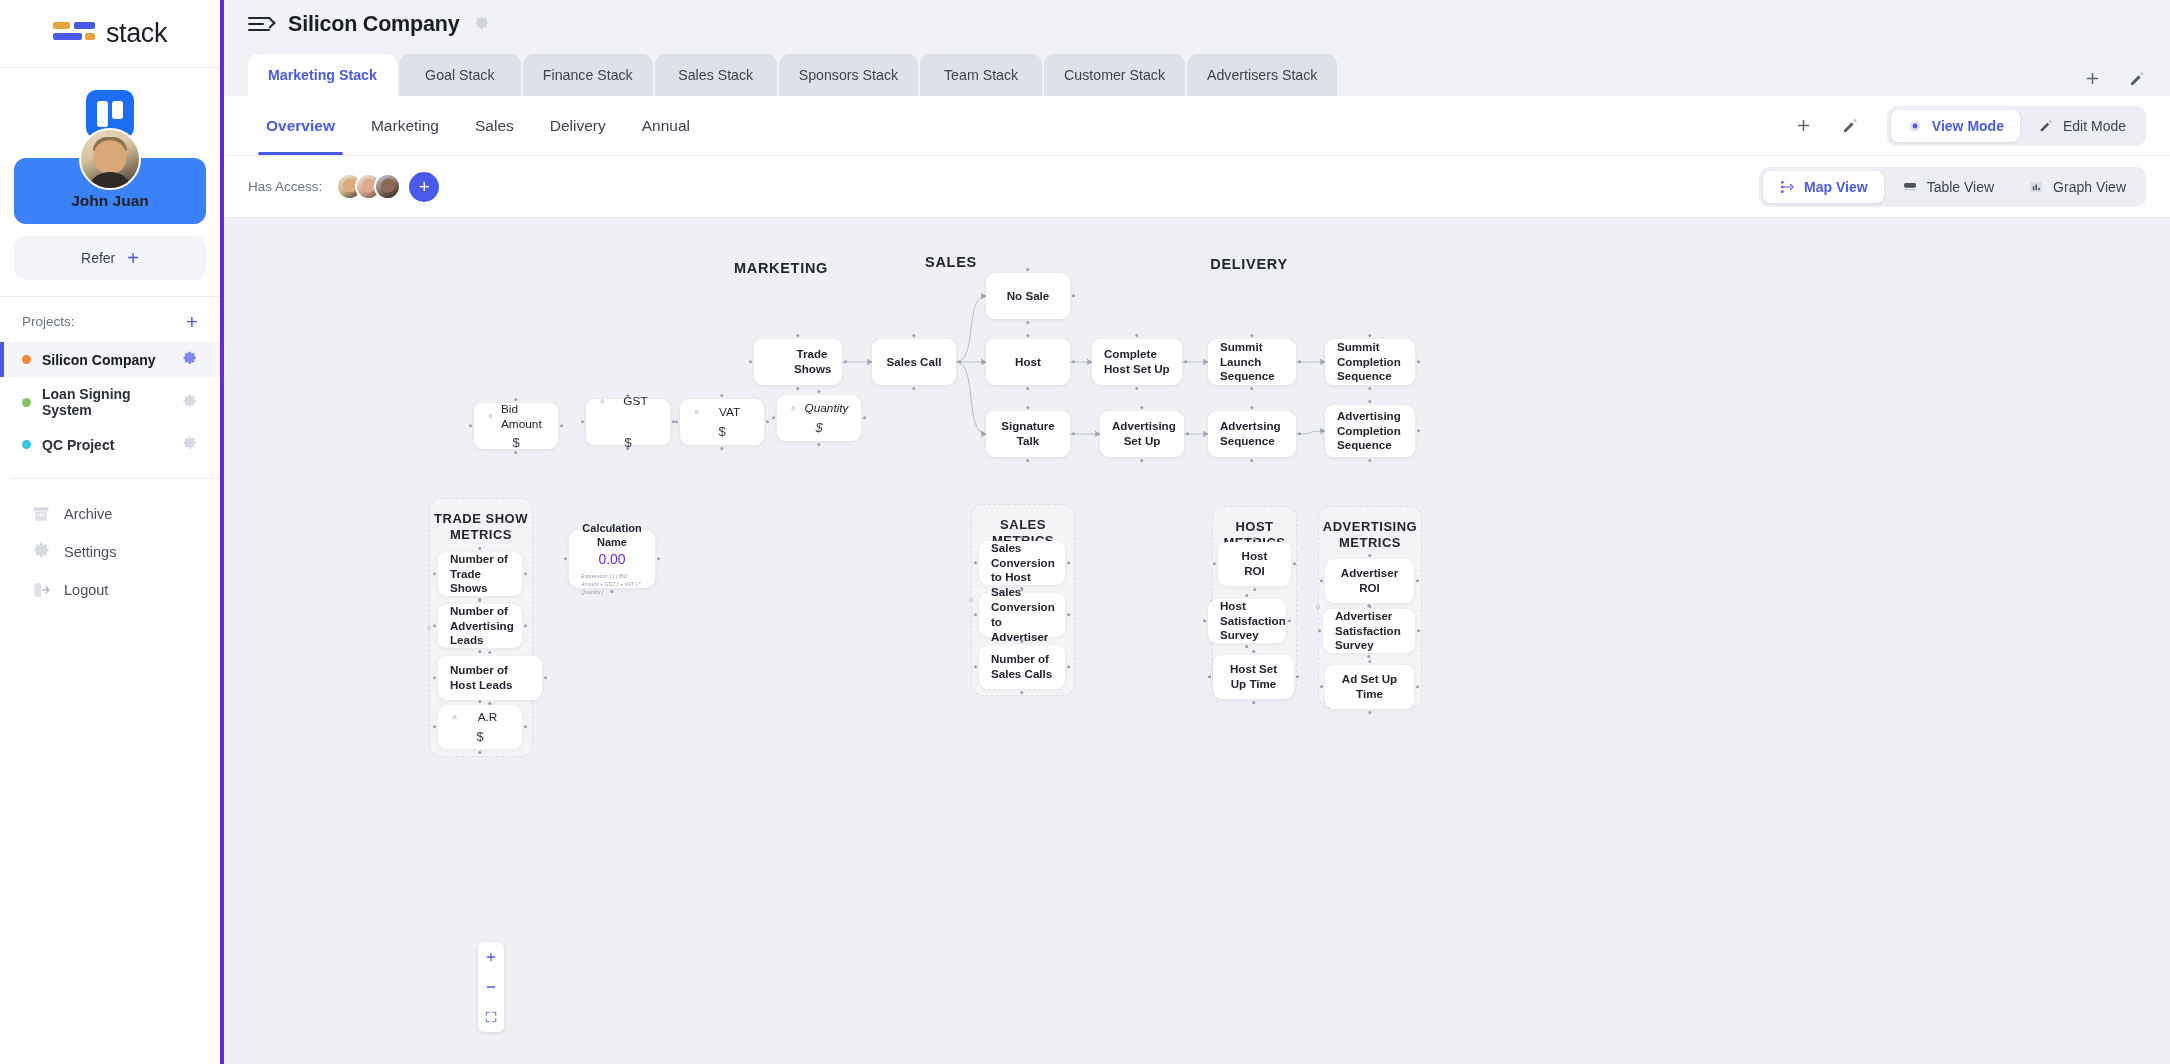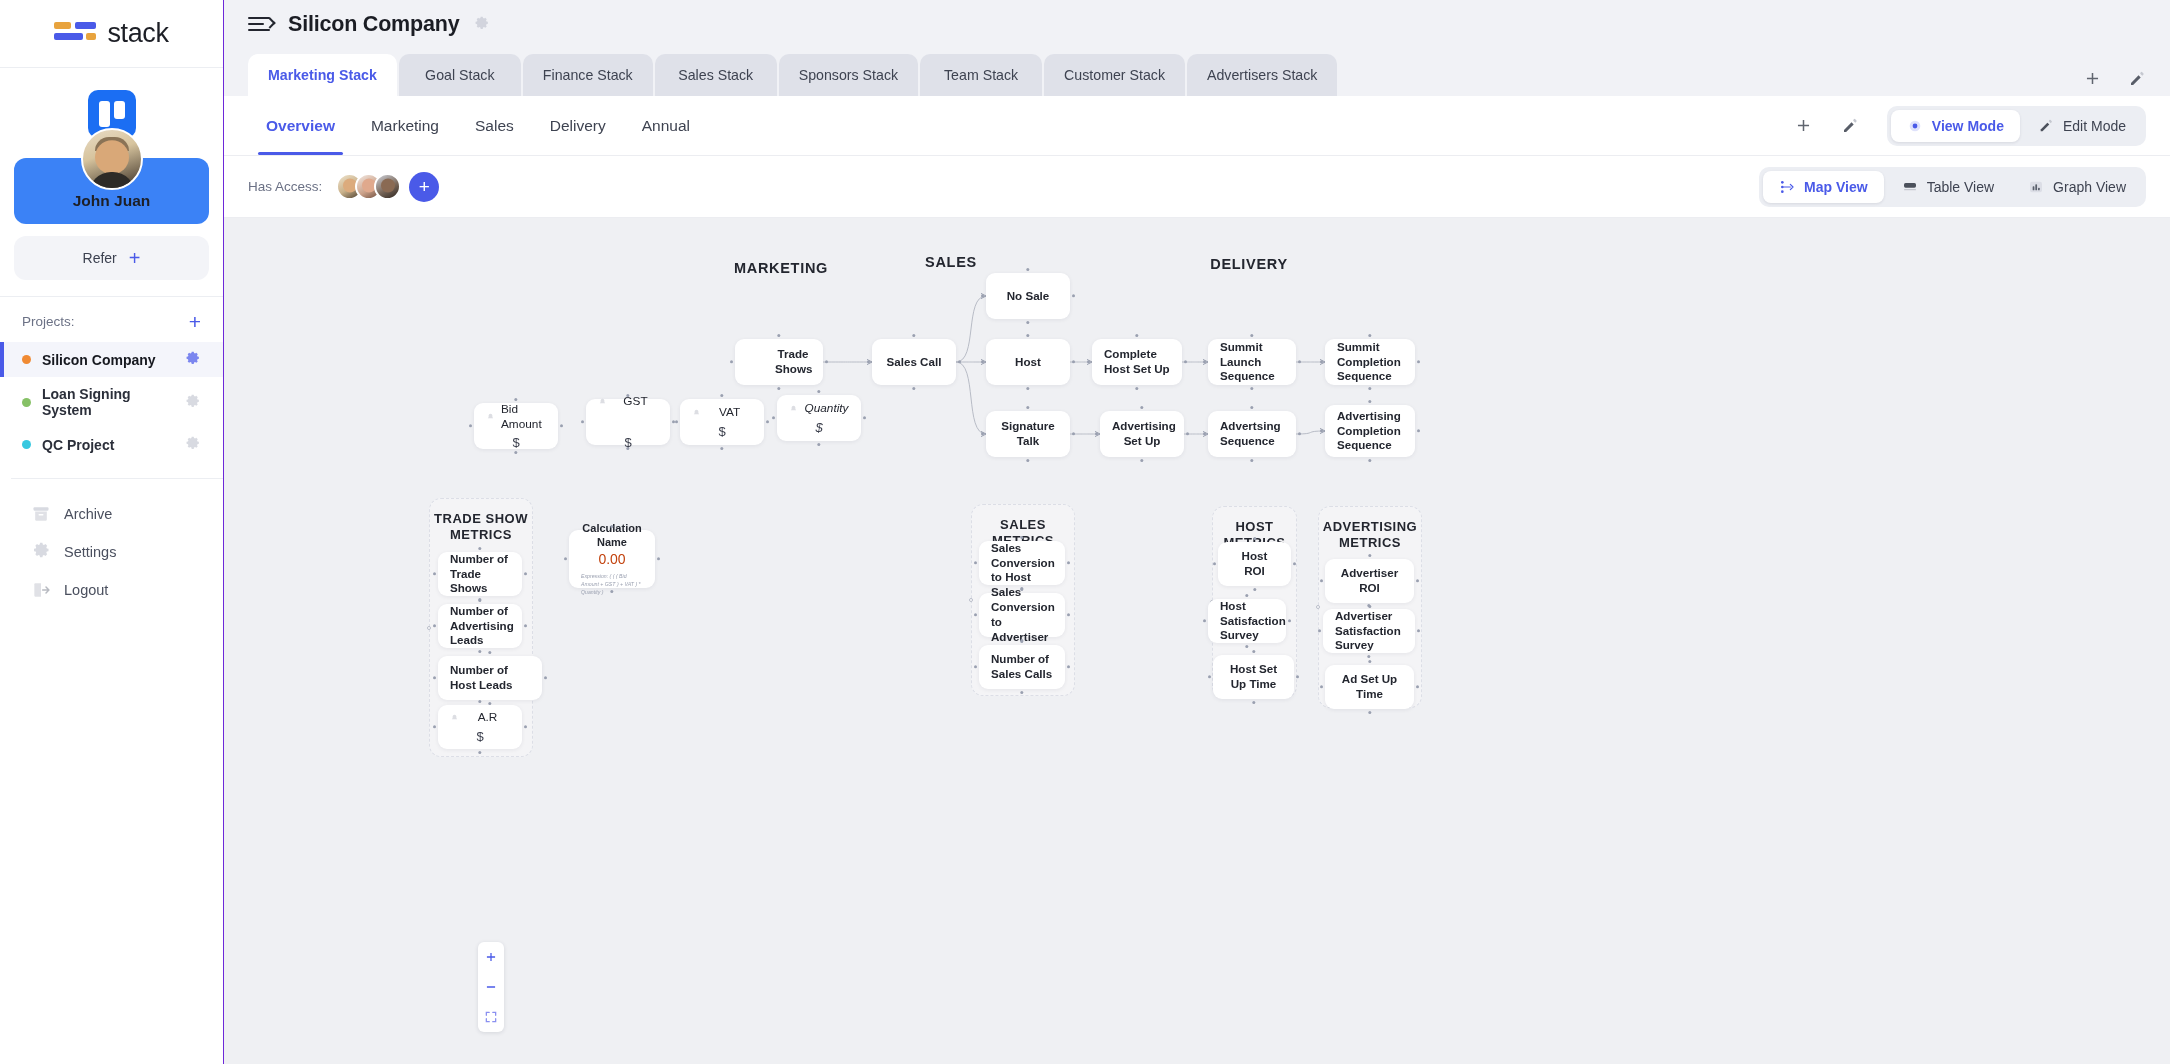--- a/index.html
+++ b/index.html
@@ -2,21 +2,21 @@
 <html><head>
 <meta charset="utf-8">
 <title>Stack — Silicon Company</title>
 <style>
   *{box-sizing:border-box;margin:0;padding:0;}
   html,body{width:2170px;height:1064px;overflow:hidden;}
   body{font-family:"Liberation Sans","DejaVu Sans",sans-serif;background:#ffffff;color:#2b2f3a;}
   .app{display:flex;width:2170px;height:1064px;}
 
   
-  .sidebar{width:224px;min-width:224px;height:1064px;background:#fff;border-right:1px solid #6d28d9;
+  .sidebar{width:224px;min-width:224px;height:1064px;background:#fff;border-right:4px solid #6d28d9;
            display:flex;flex-direction:column;}
   .logo-row{height:68px;display:flex;align-items:center;justify-content:center;gap:11px;
             border-bottom:1px solid #eceef2;}
   .logo-mark{width:42px;height:26px;position:relative;}
   .logo-mark i{position:absolute;display:block;border-radius:2px;}
   .lb1{left:0;top:1px;width:17px;height:7px;background:#e8a33d;}
   .lb2{left:21px;top:1px;width:21px;height:7px;background:#4a5ae8;}
   .lb3{left:0;top:12px;width:29px;height:7px;background:#4a5ae8;}
   .lb4{left:32px;top:12px;width:10px;height:7px;background:#e8a33d;}
   .logo-text{font-size:27px;font-weight:400;letter-spacing:-.4px;color:#1d1f26;}
@@ -122,21 +122,21 @@
                  transform:translateX(-50%);white-space:nowrap;}
 
   .node{position:absolute;background:#fff;border-radius:9px;box-shadow:0 1px 4px rgba(24,30,60,.07);
         display:flex;flex-direction:column;justify-content:center;padding:8px 12px;cursor:pointer;}
   .node .ttl{font-size:11.6px;font-weight:700;color:#23262f;line-height:1.28;}
   .node.ctr .ttl{text-align:center;}
   .node.lft .ttl{text-align:left;}
   .node .val{font-size:13px;color:#3b3f4c;text-align:center;margin-top:3px;}
   .node .expr{font-size:5.2px;color:#9aa0b0;line-height:1.5;margin-top:6px;font-style:italic;
               word-break:break-word;}
-  .node .big{font-size:14px;color:#c2410c;text-align:center;margin-top:2px;}
+  .node .big{font-size:14px;color:#6d28d9;text-align:center;margin-top:2px;}
   .node .hdr{display:flex;align-items:center;gap:6px;}
   .bell{width:9px;height:10px;flex:none;opacity:.45;}
 
   .node .h{position:absolute;width:3.4px;height:3.4px;border-radius:50%;background:#9aa0b0;}
   .h.t{top:-5px;left:50%;transform:translateX(-50%);}
   .h.b{bottom:-5px;left:50%;transform:translateX(-50%);}
   .h.l{left:-5px;top:50%;transform:translateY(-50%);}
   .h.r{right:-5px;top:50%;transform:translateY(-50%);}
 
   .group{position:absolute;border:1.4px dashed #dcdee6;border-radius:12px;background:rgba(255,255,255,.30);}
@@ -400,21 +400,21 @@
             <path d="M871 213.4 L876 216 L871 218.6" fill="none" stroke="#9aa0b0" stroke-width="1"></path>
             <path d="M960 216 C982 216, 962 216, 984 216" fill="none" stroke="#b8bcc6" stroke-width="1"></path>
             <path d="M979 213.4 L984 216 L979 218.6" fill="none" stroke="#9aa0b0" stroke-width="1"></path>
             <path d="M1072 216 C1094 216, 1079 213, 1101 213" fill="none" stroke="#b8bcc6" stroke-width="1"></path>
             <path d="M1096 210.4 L1101 213 L1096 215.6" fill="none" stroke="#9aa0b0" stroke-width="1"></path>
           </svg>
         <div class="canvas-inner" id="canvas-inner">
             <div class="section-title" style="left: 557px; top: 42px;">MARKETING</div>
             <div class="section-title" style="left: 727px; top: 36px;">SALES</div>
             <div class="section-title" style="left: 1025px; top: 38px;">DELIVERY</div>
-            <div class="node ctr" style="left: 511px; top: 121px; width: 88px; height: 46px; padding-left: 40px;">
+            <div class="node ctr" style="left: 530px; top: 121px; width: 88px; height: 46px; padding-left: 40px;">
               <div class="ttl">Trade Shows</div>
               <span class="h t"></span>
               <span class="h b"></span>
               <span class="h l"></span>
               <span class="h r"></span>
             </div>
             <div class="node ctr" style="left: 648px; top: 121px; width: 84px; height: 46px;">
               <div class="ttl">Sales Call</div>
               <span class="h t"></span>
               <span class="h b"></span>

